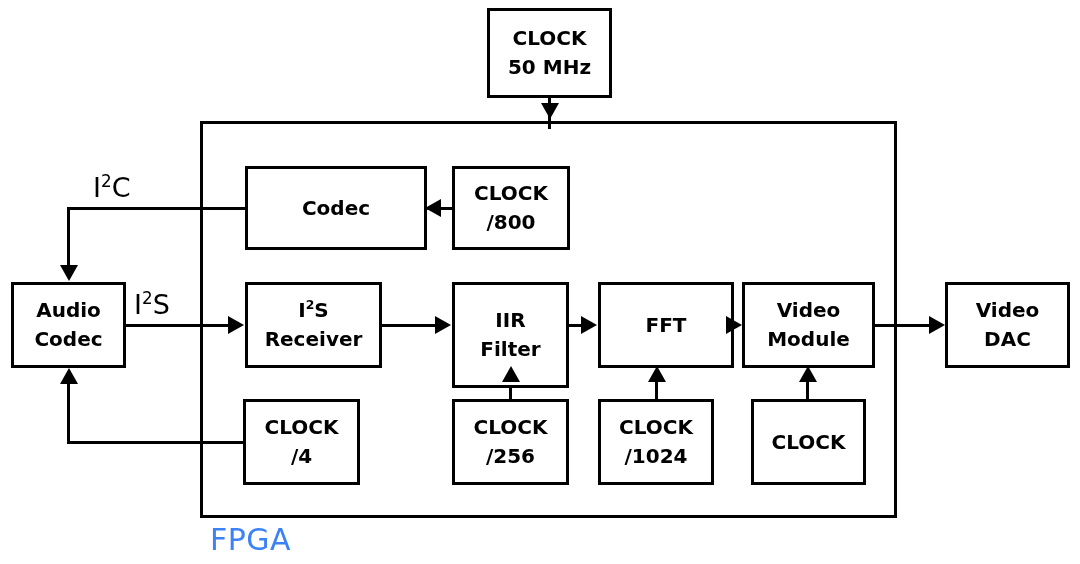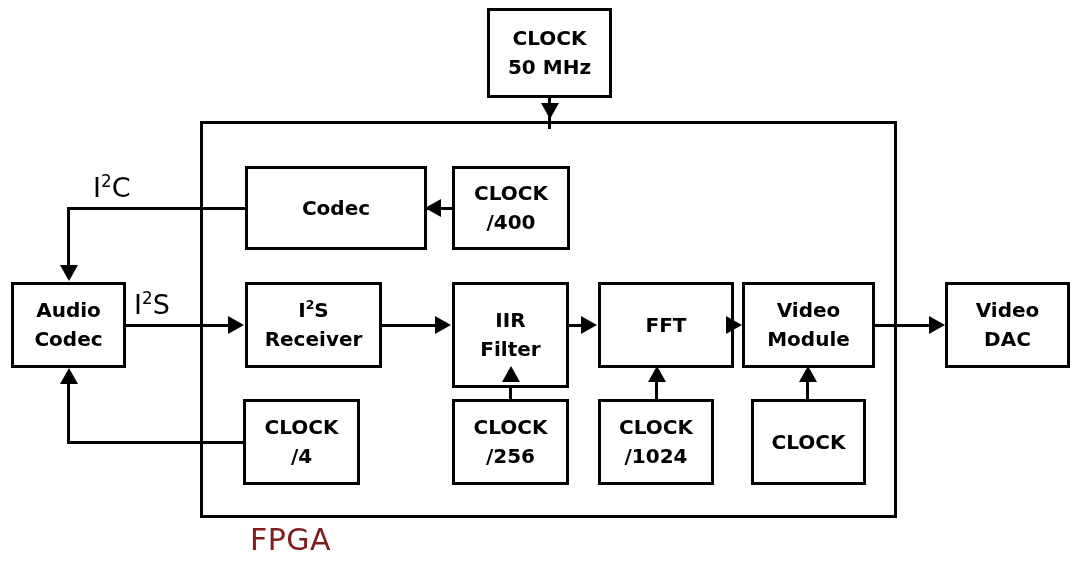--- a/index.html
+++ b/index.html
@@ -36,25 +36,24 @@
     position: absolute;
     box-sizing: border-box;
     border: 3px solid #000000;
     background: transparent;
     z-index: 1;
   }
   .fpga-label {
     position: absolute;
     font-size: 30px;
     font-weight: normal;
-    color: #7f1d1d;
+    color: #3b82f6;
     letter-spacing: 0.5px;
     z-index: 4;
     white-space: nowrap;
-    margin-left: 40px;
   }
   .wire {
     position: absolute;
     background: #000000;
     z-index: 2;
   }
   .wire.h { height: 3px; }
   .wire.v { width: 3px; }
   .arrow {
     position: absolute;
@@ -151,21 +150,21 @@
     <span class="ln">CLOCK</span>
     <span class="ln">50 MHz</span>
   </div>
 
   <div class="box" style="left:245px; top:166px; width:182px; height:84px;">
     <span class="ln">Codec</span>
   </div>
 
   <div class="box" style="left:452px; top:166px; width:118px; height:84px;">
     <span class="ln">CLOCK</span>
-    <span class="ln">/400</span>
+    <span class="ln">/800</span>
   </div>
 
   <div class="box" style="left:11px; top:282px; width:115px; height:86px;">
     <span class="ln">Audio</span>
     <span class="ln">Codec</span>
   </div>
 
   <div class="box" style="left:245px; top:282px; width:137px; height:86px;">
     <span class="ln"><span>I</span><sup style="font-size:0.62em;vertical-align:super;line-height:0;">2</sup><span>S</span></span>
     <span class="ln">Receiver</span>

